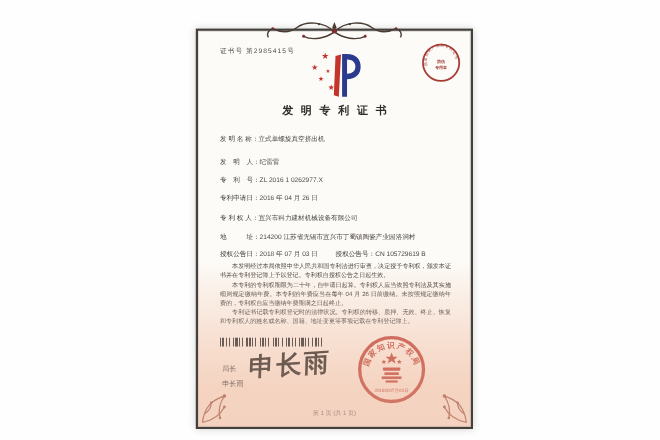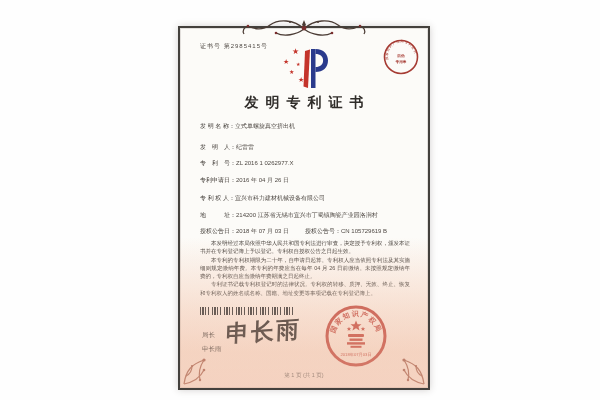--- a/index.html
+++ b/index.html
@@ -8,21 +8,21 @@
   .certificate{position:absolute;left:178px;top:26px;width:248px;height:360px;
     border:2px solid #43403c;
     background:linear-gradient(180deg,#fcfbf8 0%,#fcfbf8 58%,#faf0e8 72%,#f6ddcc 90%,#f7e0d1 100%);
     box-shadow:0 0 7px rgba(60,50,40,.22), inset 0 0 0 1px rgba(80,70,60,.15);}
   .warm-tint{position:absolute;left:0;right:0;bottom:0;height:150px;pointer-events:none;
     background:linear-gradient(180deg,rgba(246,210,190,0) 0%,rgba(245,203,182,.30) 45%,rgba(241,193,172,.45) 100%);}
   .cert-number{position:absolute;left:20px;top:14px;font-size:6px;color:#4e4843;letter-spacing:1px;}
   .garland{position:absolute;left:50%;top:-11px;transform:translateX(-50%);}
   .logo{position:absolute;left:100px;top:14px;}
   .anti-seal{position:absolute;left:201px;top:9px;}
-  .title{position:absolute;left:0;right:0;top:66px;text-align:center;font-size:14px;font-weight:bold;
+  .title{position:absolute;left:0;right:0;top:66px;text-align:center;font-size:10px;font-weight:bold;
          color:#2f2c29;letter-spacing:7px;text-indent:7px;}
   .field-row{position:absolute;left:20px;right:10px;font-size:6px;color:#4e4843;white-space:nowrap;}
   .f-label{color:#3f3a35;}
   .f-value{color:#4e4843;}
   .grant-gap{display:inline-block;width:16px;}
   .paragraphs{position:absolute;left:20px;top:211px;width:210px;font-size:5.5px;line-height:8.3px;
               color:#4a443f;text-align:justify;}
   .paragraphs p{margin:0;text-indent:2em;}
   .barcode{position:absolute;left:20px;top:279px;width:94px;height:8px;
     background:repeating-linear-gradient(90deg,#2b2b2b 0 1px,transparent 1px 2px,#2b2b2b 2px 4px,transparent 4px 5px,#2b2b2b 5px 6px,transparent 6px 8px,#2b2b2b 8px 9px,transparent 9px 12px);}

